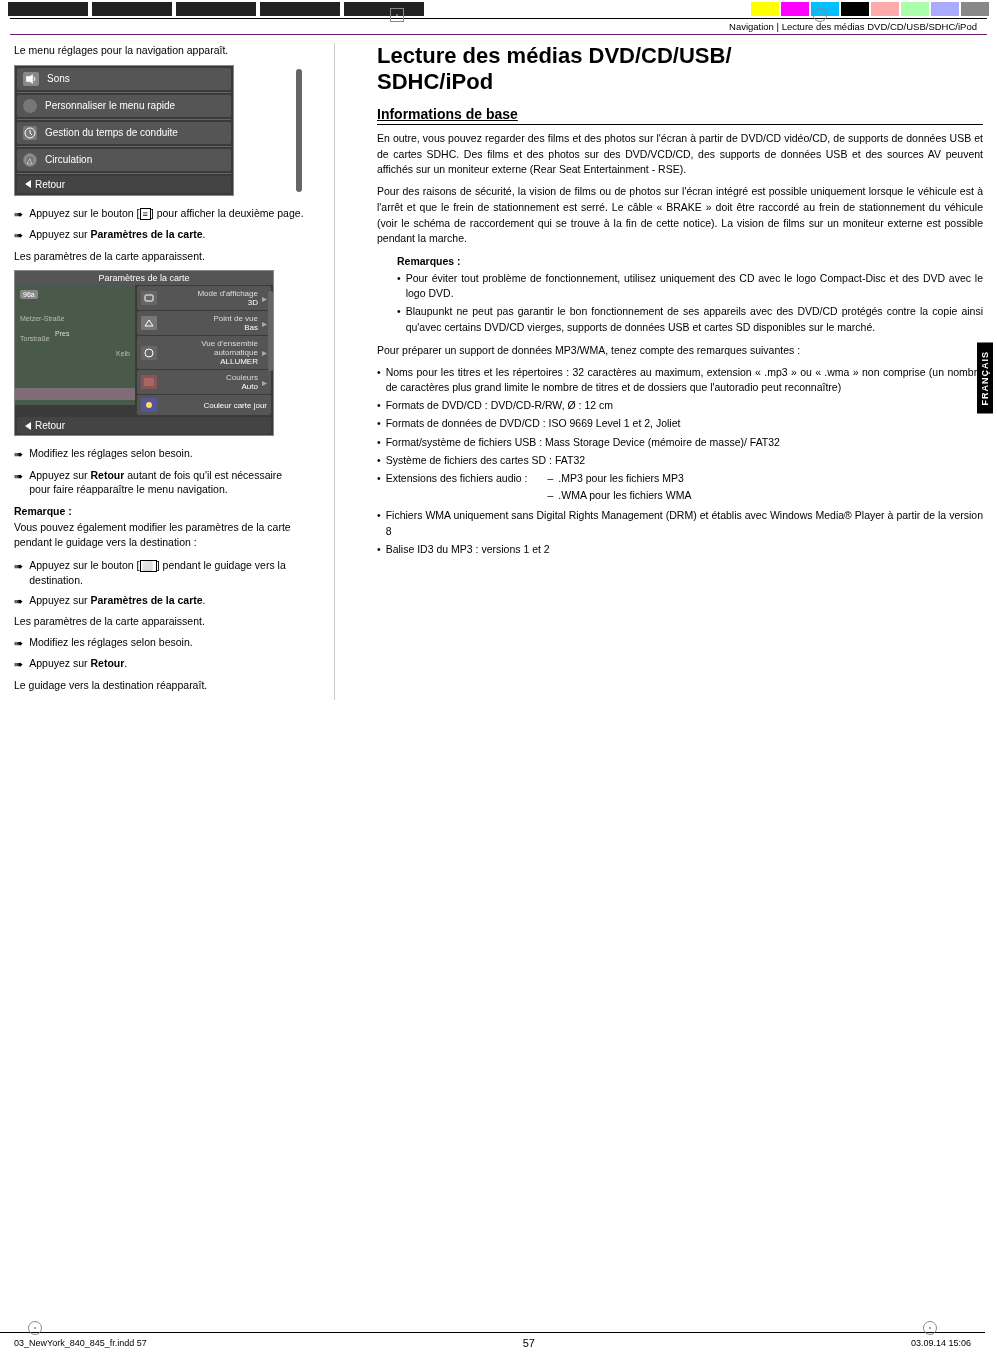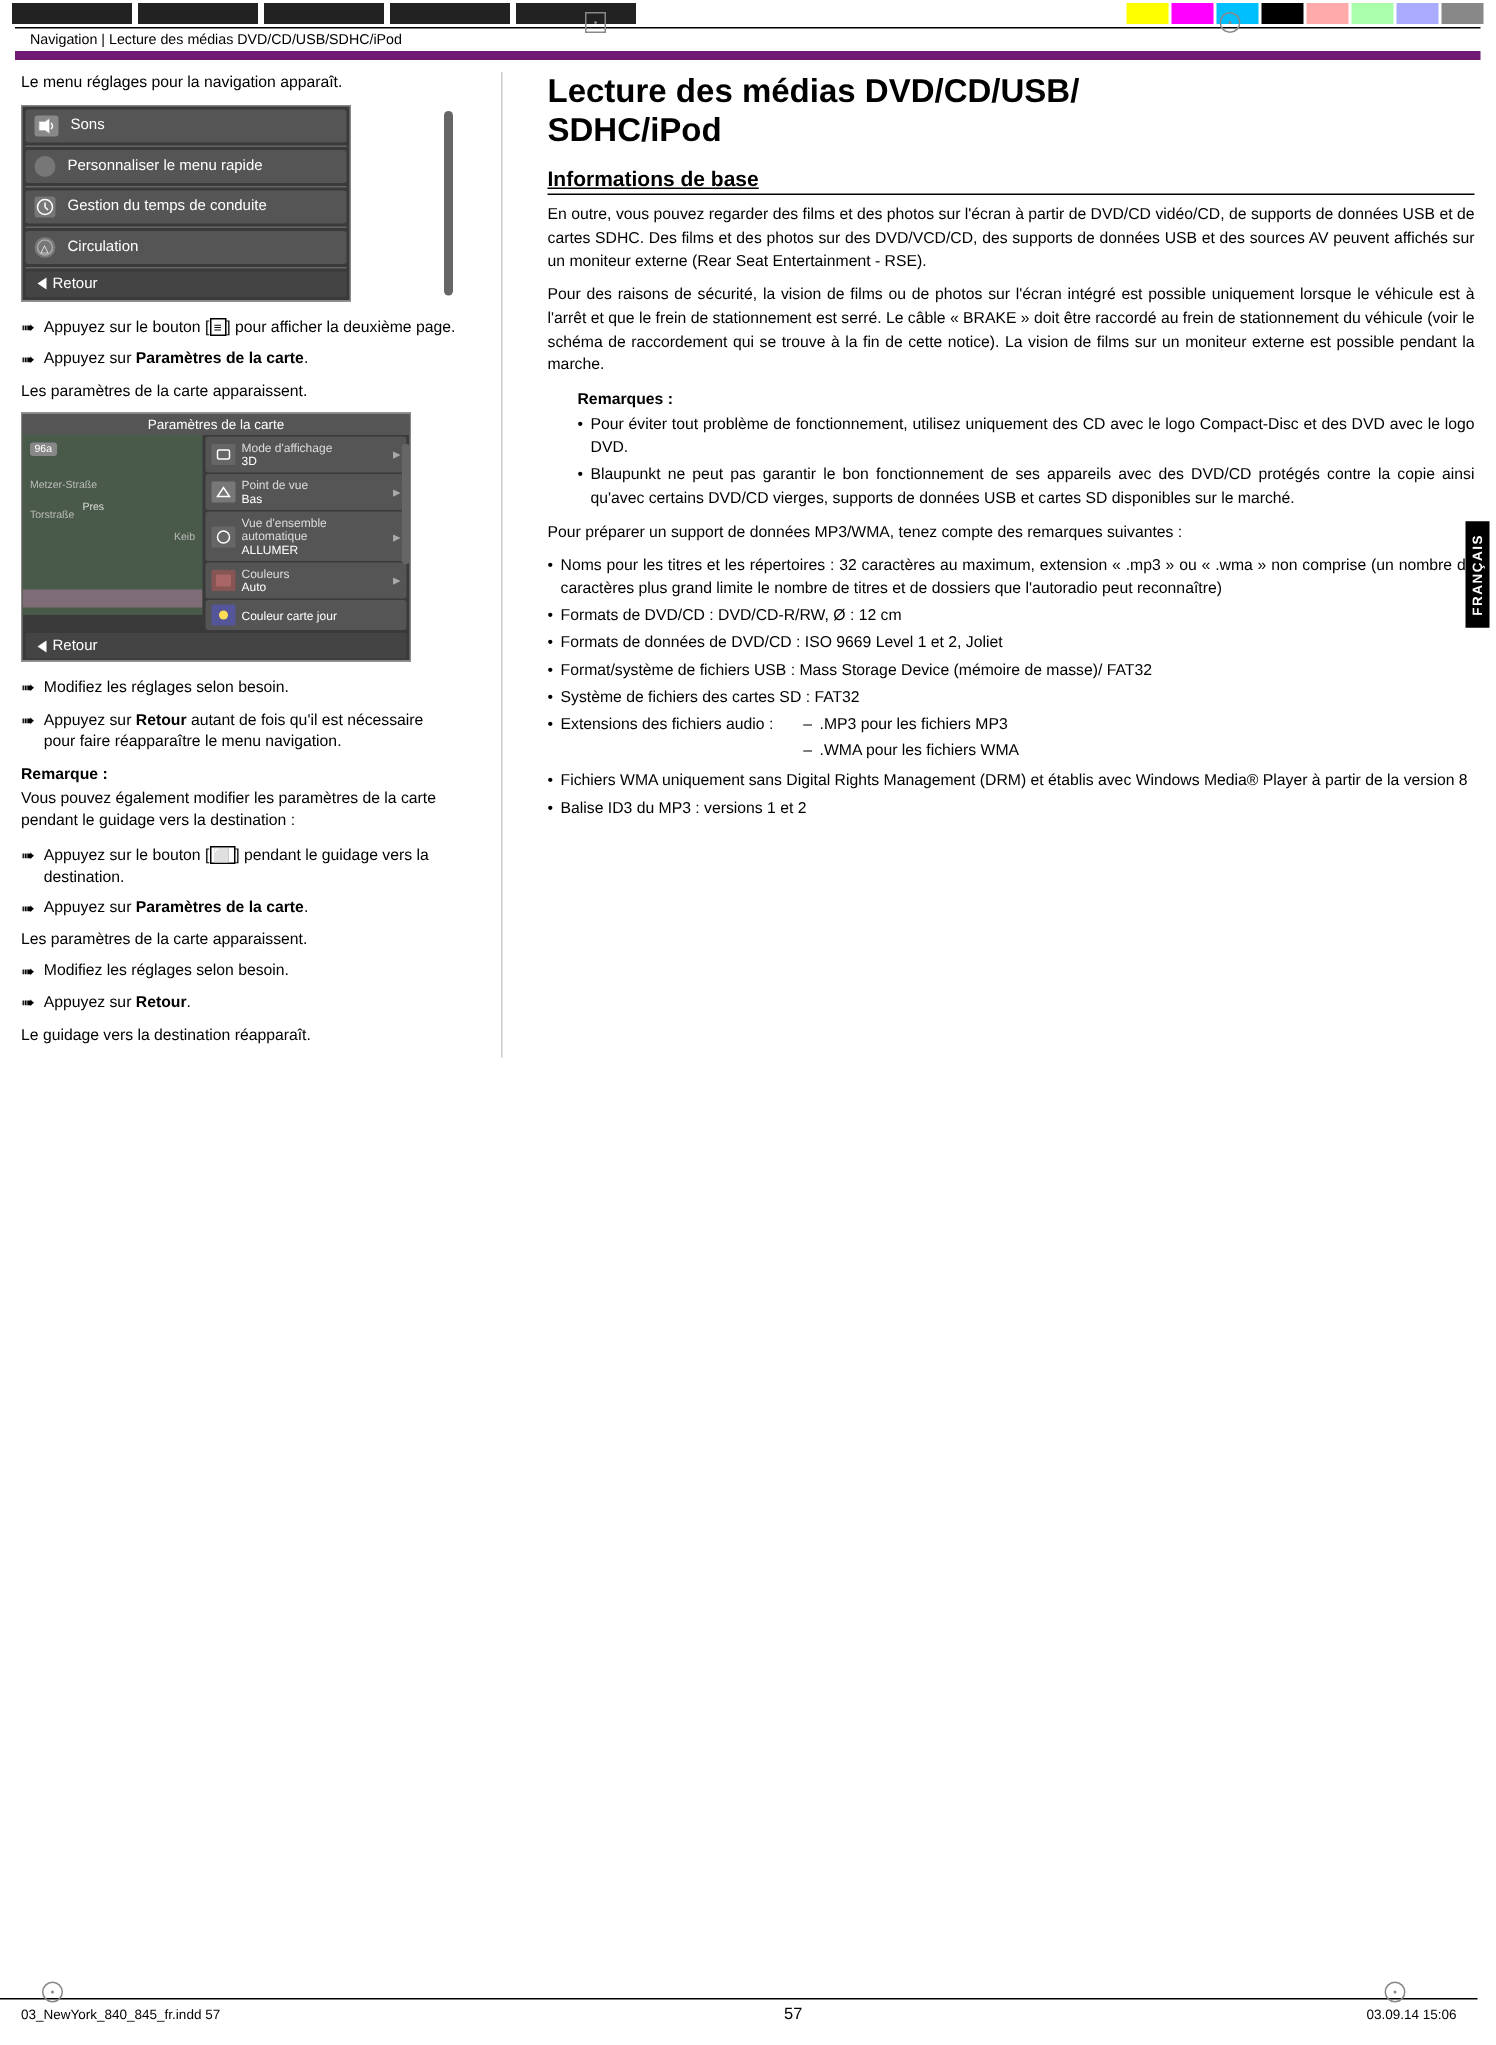--- a/index.html
+++ b/index.html
@@ -36,22 +36,23 @@
       padding: 2px 8px;
     }
     .color-block {
       width: 28px;
       height: 14px;
     }
 
     
     .header-line {
       border-top: 1px solid #000;
-      border-bottom: 6px solid #701a75;
+      border-bottom: 1px solid #701a75;
       padding: 2px 10px;
+      text-align: right;
       font-size: 9.5px;
       margin: 0 10px;
     }
 
     
     .main-content {
       display: flex;
       padding: 8px 14px;
       gap: 20px;
     }
@@ -157,20 +158,21 @@
     }
     .map-params-title {
       background: #555;
       color: #fff;
       font-size: 9px;
       padding: 2px 6px;
       text-align: center;
     }
     .map-params-content {
       display: flex;
+      text-align: right;
     }
     .map-params-left {
       width: 120px;
       background: #4a5a4a;
       height: 120px;
       position: relative;
       overflow: hidden;
     }
     .map-badge {
       position: absolute;
@@ -569,21 +571,21 @@
       <span class="bullet-arrow">➠</span>
       <span class="bullet-text">Appuyez sur <strong>Retour</strong>.</span>
     </div>
 
     <p class="body-text">Le guidage vers la destination réapparaît.</p>
 
   </div>
 
   <div class="vertical-divider"></div>
 
-  <div class="right-col" style="position:relative;">
+  <div class="right-col" style="position:relative;margin-left:12px;">
 
     <div class="sidebar-label">FRANÇAIS</div>
 
     <h1 class="page-heading">
       <span>Lecture des médias DVD/CD/USB/</span><br>
       <span>SDHC/iPod</span>
     </h1>
 
     <h2 class="section-heading">Informations de base</h2>
 

